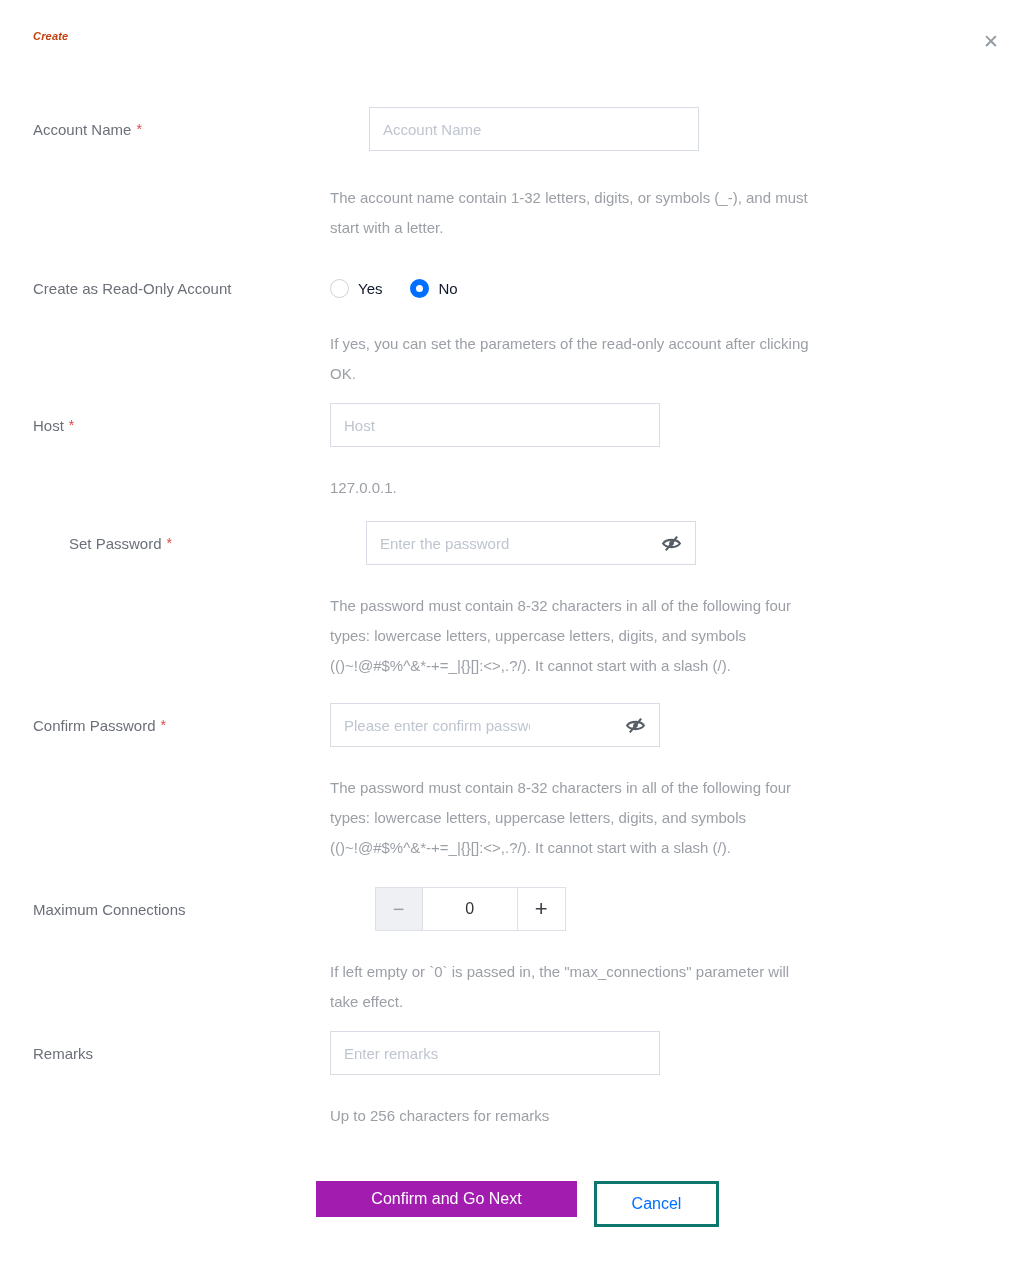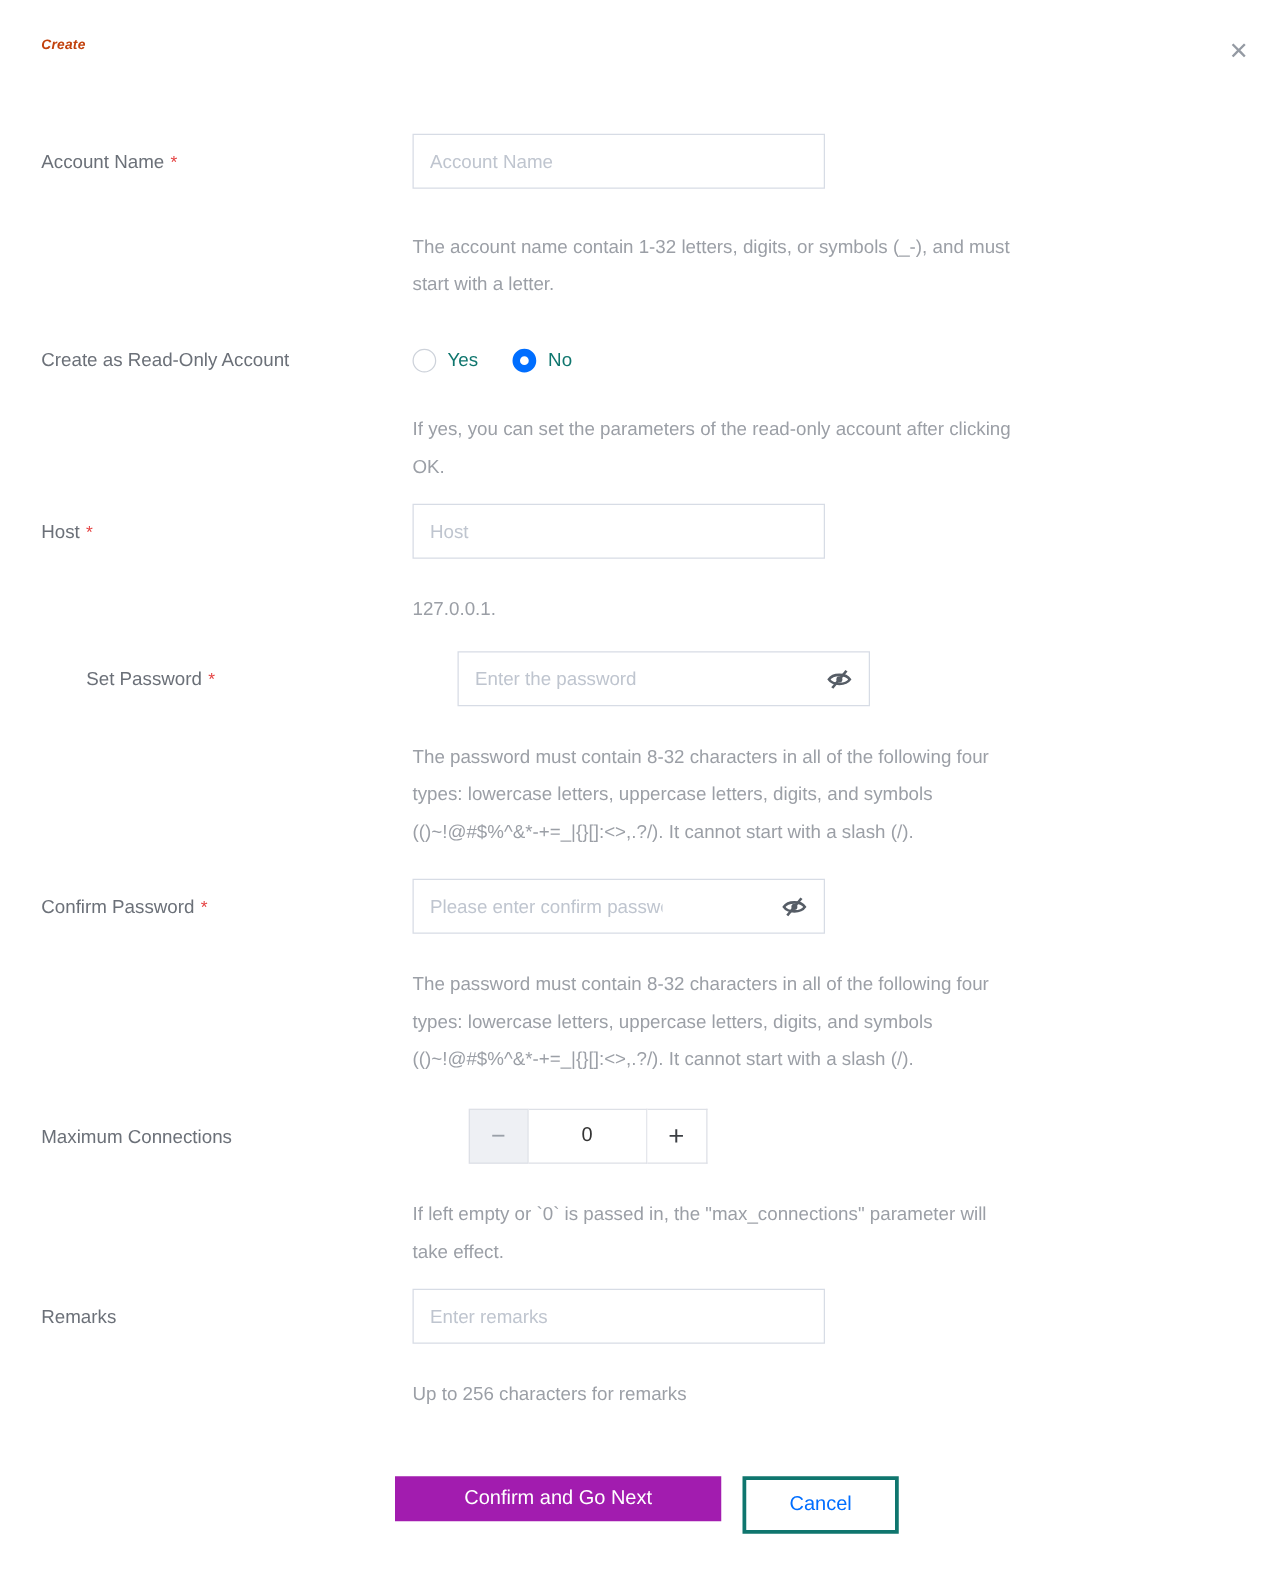--- a/index.html
+++ b/index.html
@@ -29,36 +29,36 @@
   .text-input input.fixed-narrow { flex:0 0 auto; width:186px; }
   .text-input input::placeholder { color:#bfc5cf; opacity:1; }
   .eye-btn { margin-left:auto; cursor:pointer; display:flex; align-items:center; }
 
   
   .radio-line { height:30px; display:flex; align-items:center; }
   .radio-group { display:flex; align-items:center; }
   .radio { display:flex; align-items:center; margin-right:28px; cursor:pointer; }
   .radio-circle { width:19px; height:19px; border-radius:50%; box-sizing:border-box; border:1px solid #cdd2da; background:#fff; }
   .radio-circle.selected { border:6px solid #006eff; }
-  .radio-label { font-size:15px; color:#0f766e; margin-left:9px; }
+  .radio-label { font-size:15px; color:#0f172a; margin-left:9px; }
 
   
   .stepper { display:flex; height:44px; box-sizing:border-box; }
   .stepper-btn { width:48px; box-sizing:border-box; border:1px solid #dde0e6; display:flex; align-items:center; justify-content:center; cursor:pointer; user-select:none; }
   .stepper-btn.minus { background:#eef0f4; color:#9aa0a8; font-size:20px; }
   .stepper-btn.plus  { background:#fff; color:#3c3f44; font-size:22px; border-left:none; }
   .stepper-value { width:95px; box-sizing:border-box; border-top:1px solid #dde0e6; border-bottom:1px solid #dde0e6; border-left:none; border-right:1px solid #dde0e6; background:#fff; display:flex; align-items:center; justify-content:center; font-size:16px; color:#333; }
 
   
   .footer { display:flex; margin-left:316px; margin-top:50px; }
   .primary-btn { width:261px; height:36px; background:#a21caf; color:#fff; border:none; font-family:inherit; font-size:16px; cursor:pointer; }
   .cancel-btn { width:125px; height:46px; margin-left:17px; background:#fff; color:#006eff; border:3px solid #0f766e; font-family:inherit; font-size:16px; cursor:pointer; }
 
   
-  .mt-row1 { margin-top:56px; }
+  .mt-row1 { margin-top:56px;gap:39px; }
   .mt-help1 { margin-top:32px; }
   .mt-row2 { margin-top:30px; }
   .mt-help2 { margin-top:26px; }
   .mt-row3 { margin-top:14px; }
   .mt-row4 { margin-top:18px;padding-left:36px; }
   .mt-row5 { margin-top:22px; }
   .mt-row6 { margin-top:24px;gap:47px; }
   .mt-row7 { margin-top:14px; }
 </style>
 </head>

